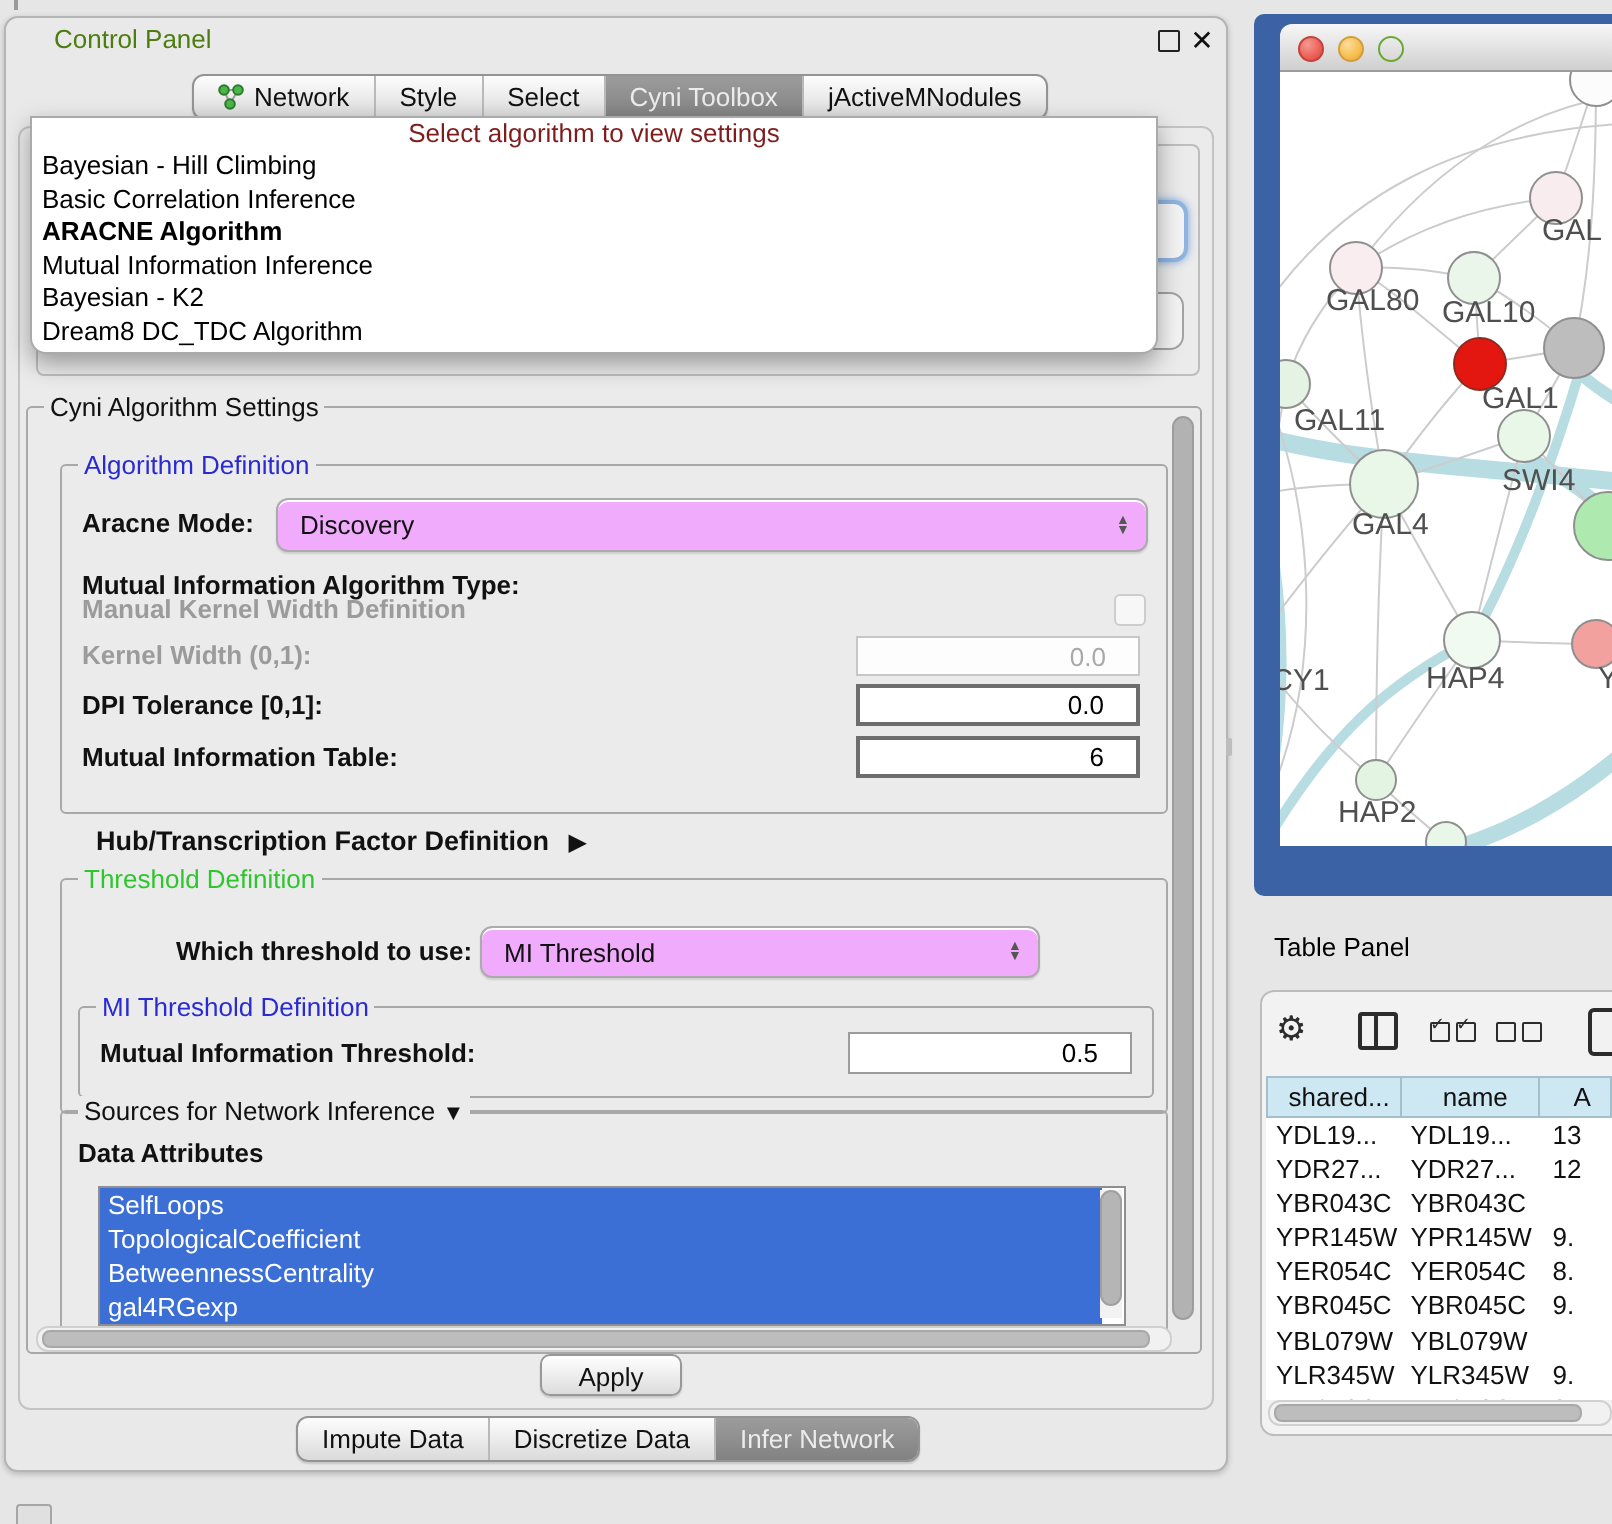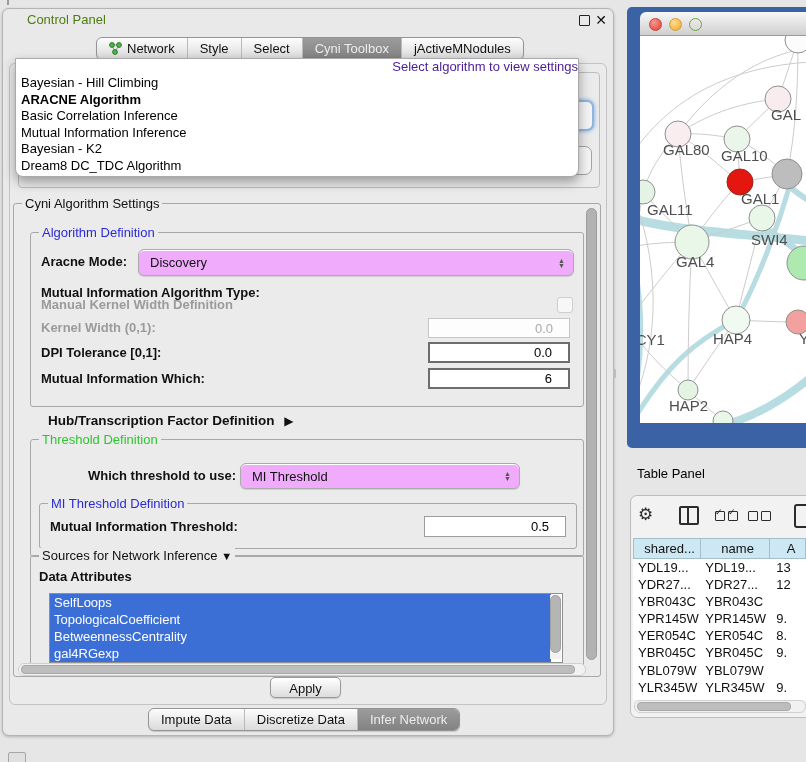--- a/index.html
+++ b/index.html
@@ -28,21 +28,21 @@
 
   
   .ghost-box{left:8px;top:8px;width:580px;height:114px;border:1px solid #bdbdbd;border-radius:4px;}
   .ghost-combo-a{left:16px;top:36px;width:564px;height:27px;background:#f4f4f4;border:2px solid #8fb4e0;
      border-radius:7px;box-shadow:0 0 4px #7aa5dc;}
   .ghost-combo-b{left:16px;top:82px;width:564px;height:27px;background:#f4f4f4;border:1px solid #a3a3a3;border-radius:7px;}
 
   
   #algo-popup{left:12px;top:49px;width:562px;height:117px;background:#fff;border:1px solid #aaa;
     border-radius:0 0 8px 8px;box-shadow:0 5px 12px rgba(0,0,0,.35);z-index:9;overflow:hidden;}
-  .dd-placeholder{height:16px;line-height:16px;text-align:right;color:#4c1d95;}
+  .dd-placeholder{height:16px;line-height:16px;text-align:center;color:#7f1d1d;}
   .dd-item{height:16.5px;line-height:16.5px;padding-left:5px;color:#000;}
   .dd-item.sel{font-weight:bold;}
 
   
   .groupbox{border:1px solid #a8a8a8;border-radius:3px;}
   .gb-title{position:absolute;top:-8px;left:8px;background:#ebebeb;padding:0 3px;line-height:15px;white-space:nowrap;}
   .blue{color:#2a2ad2;} .green{color:#2ec62e;}
 
   #settings-group{left:10px;top:194px;width:586px;height:472px;}
   .vscroll{position:absolute;right:3px;top:4px;width:11px;height:452px;background:#e3e3e3;border-radius:6px;}
@@ -157,22 +157,22 @@
     <div class="abs content-panel">
       <div class="abs ghost-box"></div>
       <div class="abs ghost-combo-a"></div>
       <div class="abs ghost-combo-b"></div>
     </div>
 
     <div class="abs" id="algo-popup">
       <div class="dd-placeholder">Select algorithm to view settings</div>
       <div id="dd-items">
           <div class="dd-item">Bayesian - Hill Climbing</div>
+          <div class="dd-item">Basic Correlation Inference</div>
           <div class="dd-item sel">ARACNE Algorithm</div>
-          <div class="dd-item">Basic Correlation Inference</div>
           <div class="dd-item">Mutual Information Inference</div>
           <div class="dd-item">Bayesian - K2</div>
           <div class="dd-item">Dream8 DC_TDC Algorithm</div>
         </div>
     </div>
 
     <div class="abs groupbox" id="settings-group">
       <span class="gb-title">Cyni Algorithm Settings</span>
       <div class="vscroll">
           <div class="thumb"></div>
@@ -194,21 +194,21 @@
 
         <span class="lbl b dis" style="left:10px;top:64px;">Manual Kernel Width Definition</span>
         <div class="checkbox" style="left:526px;top:64px;"></div>
 
         <span class="lbl b dis" style="left:10px;top:87px;">Kernel Width (0,1):</span>
         <div class="field f-light" style="left:397px;top:85px;width:142px;height:20px;">0.0</div>
 
         <span class="lbl b" style="left:10px;top:112px;">DPI Tolerance [0,1]:</span>
         <div class="field f-dark" style="left:397px;top:109px;width:142px;height:21px;line-height:17px;">0.0</div>
 
-        <span class="lbl b" style="left:10px;top:138px;">Mutual Information Which:</span>
+        <span class="lbl b" style="left:10px;top:138px;">Mutual Information Table:</span>
         <div class="field f-dark" style="left:397px;top:135px;width:142px;height:21px;line-height:17px;">6</div>
       </div>
 
       <span class="lbl" style="left:34px;top:209px;font-size:13.5px;font-weight:bold;">
         <span>Hub/Transcription Factor Definition</span>
         <span style="font-size:12px;margin-left:6px;">▶</span>
       </span>
 
       <div class="groupbox abs" style="left:16px;top:235px;width:552px;height:116px;">
         <span class="gb-title green">Threshold Definition</span>

